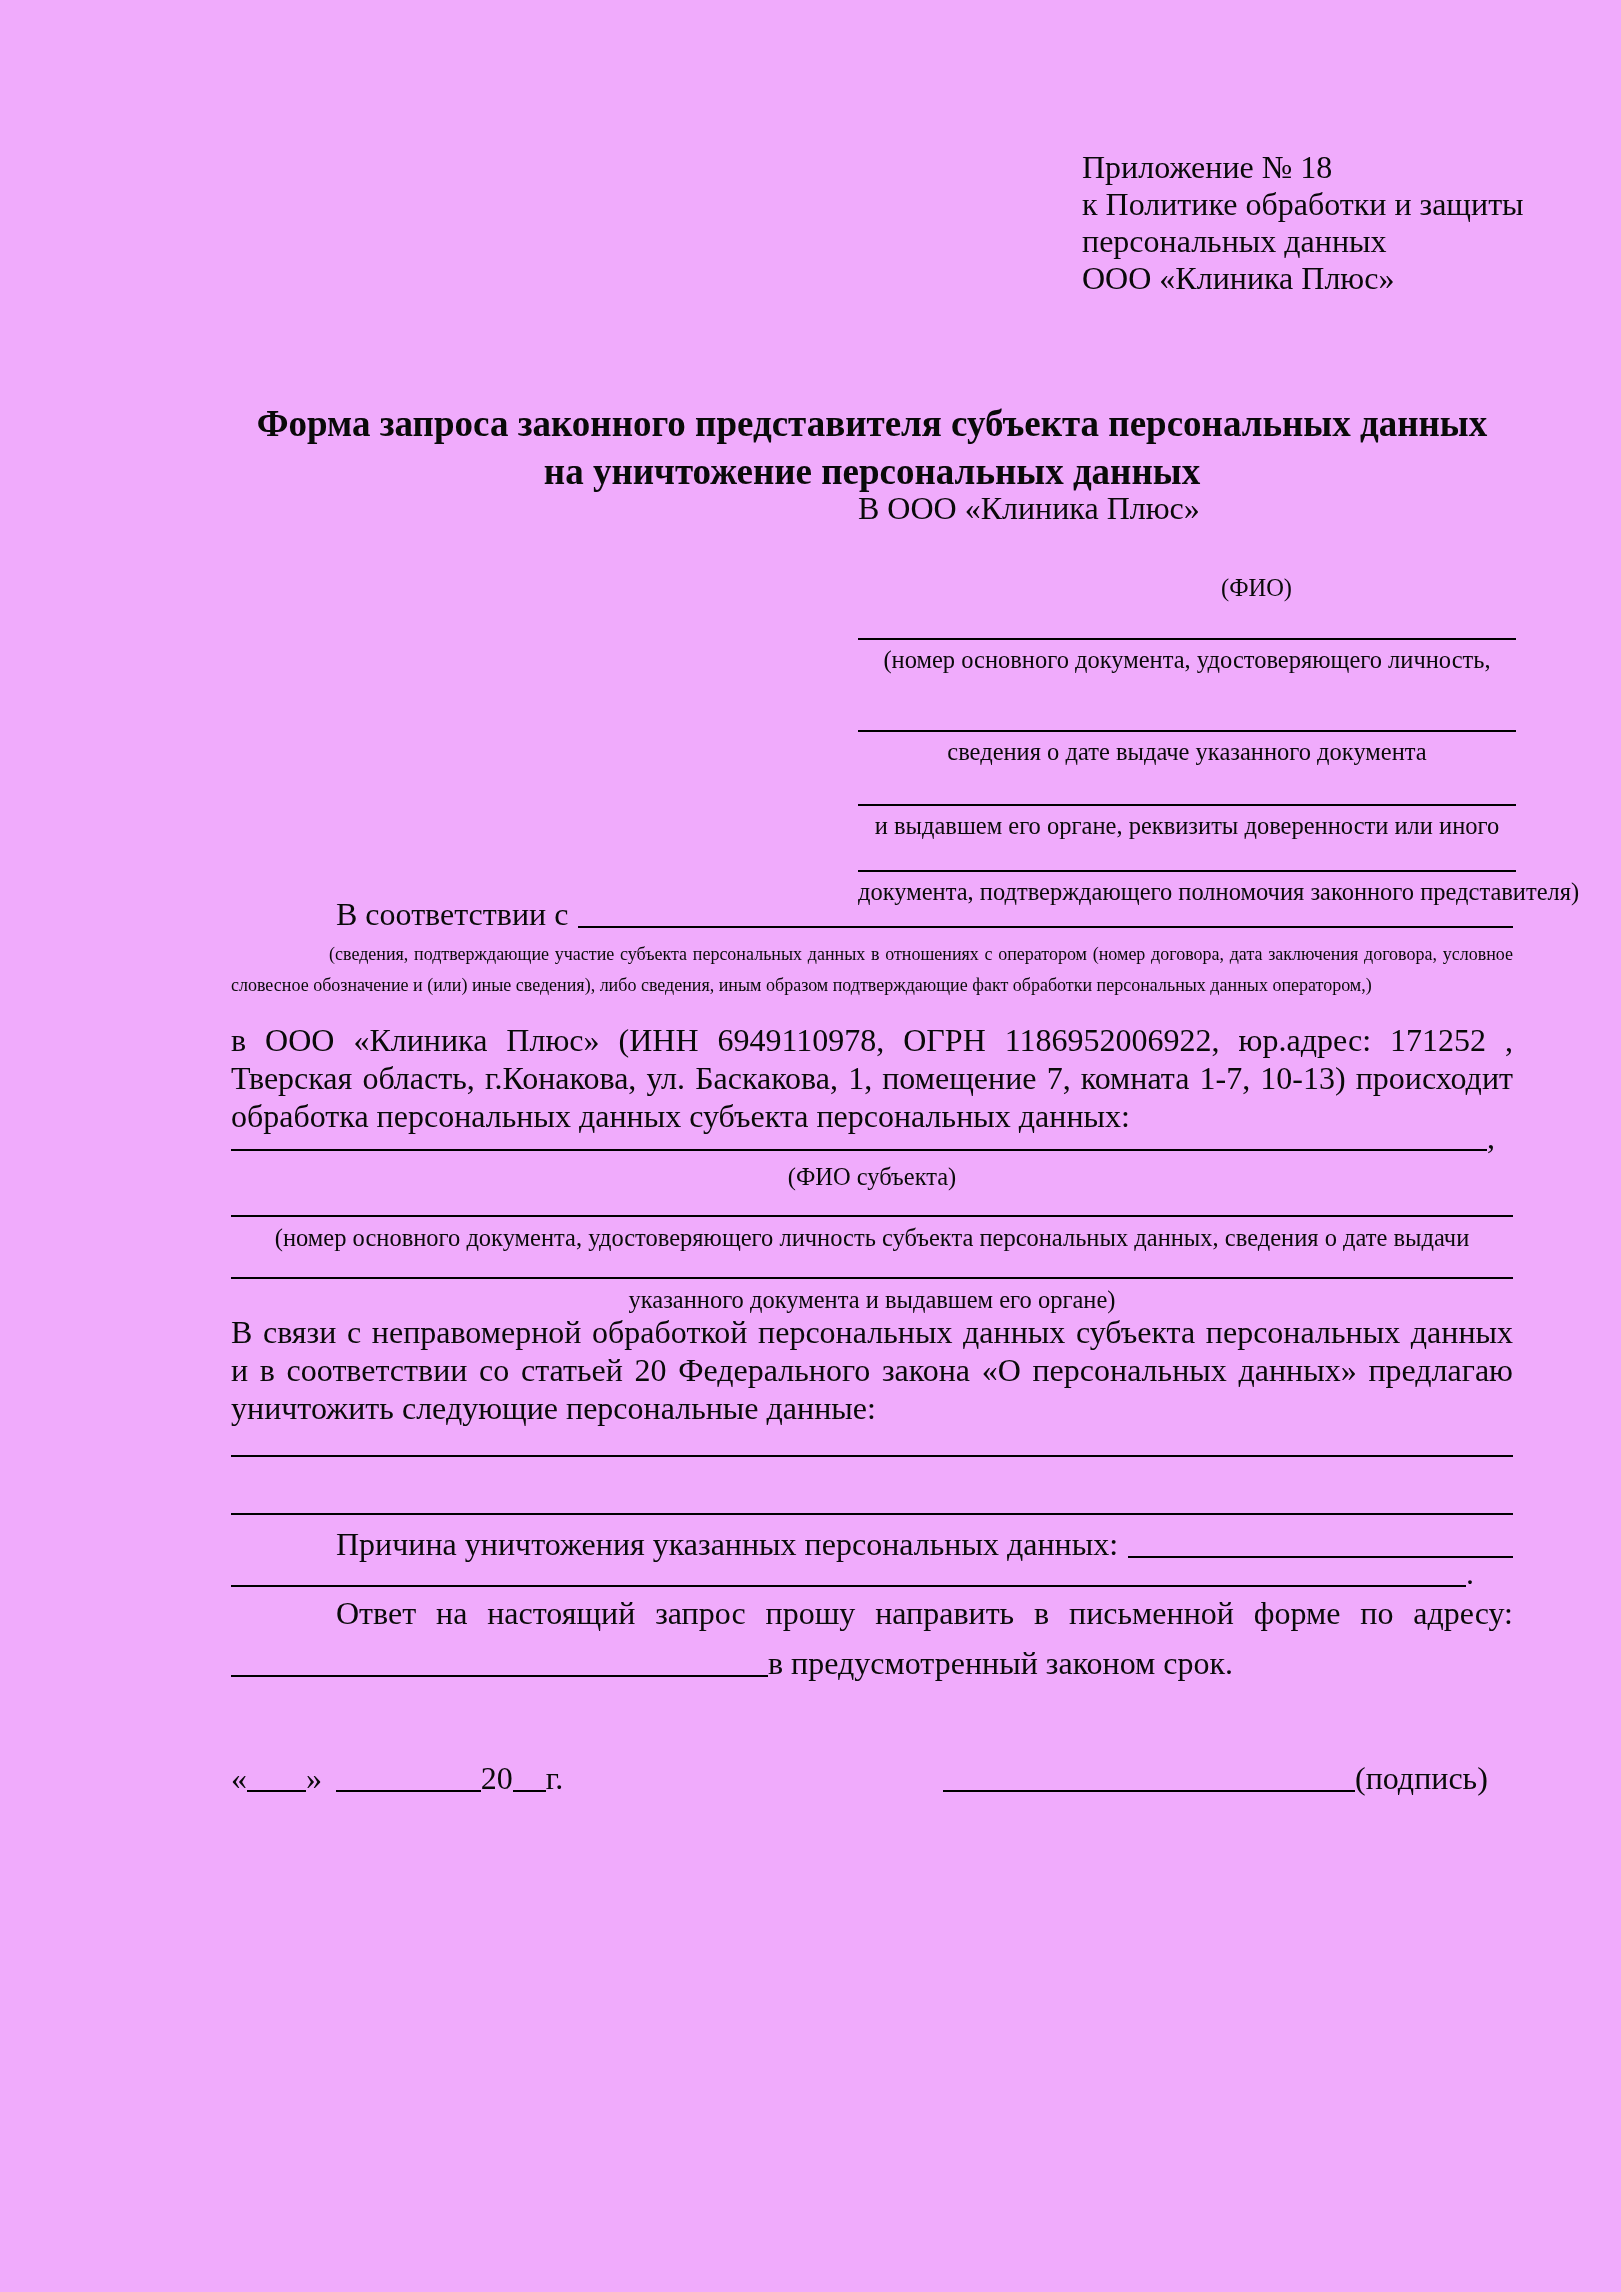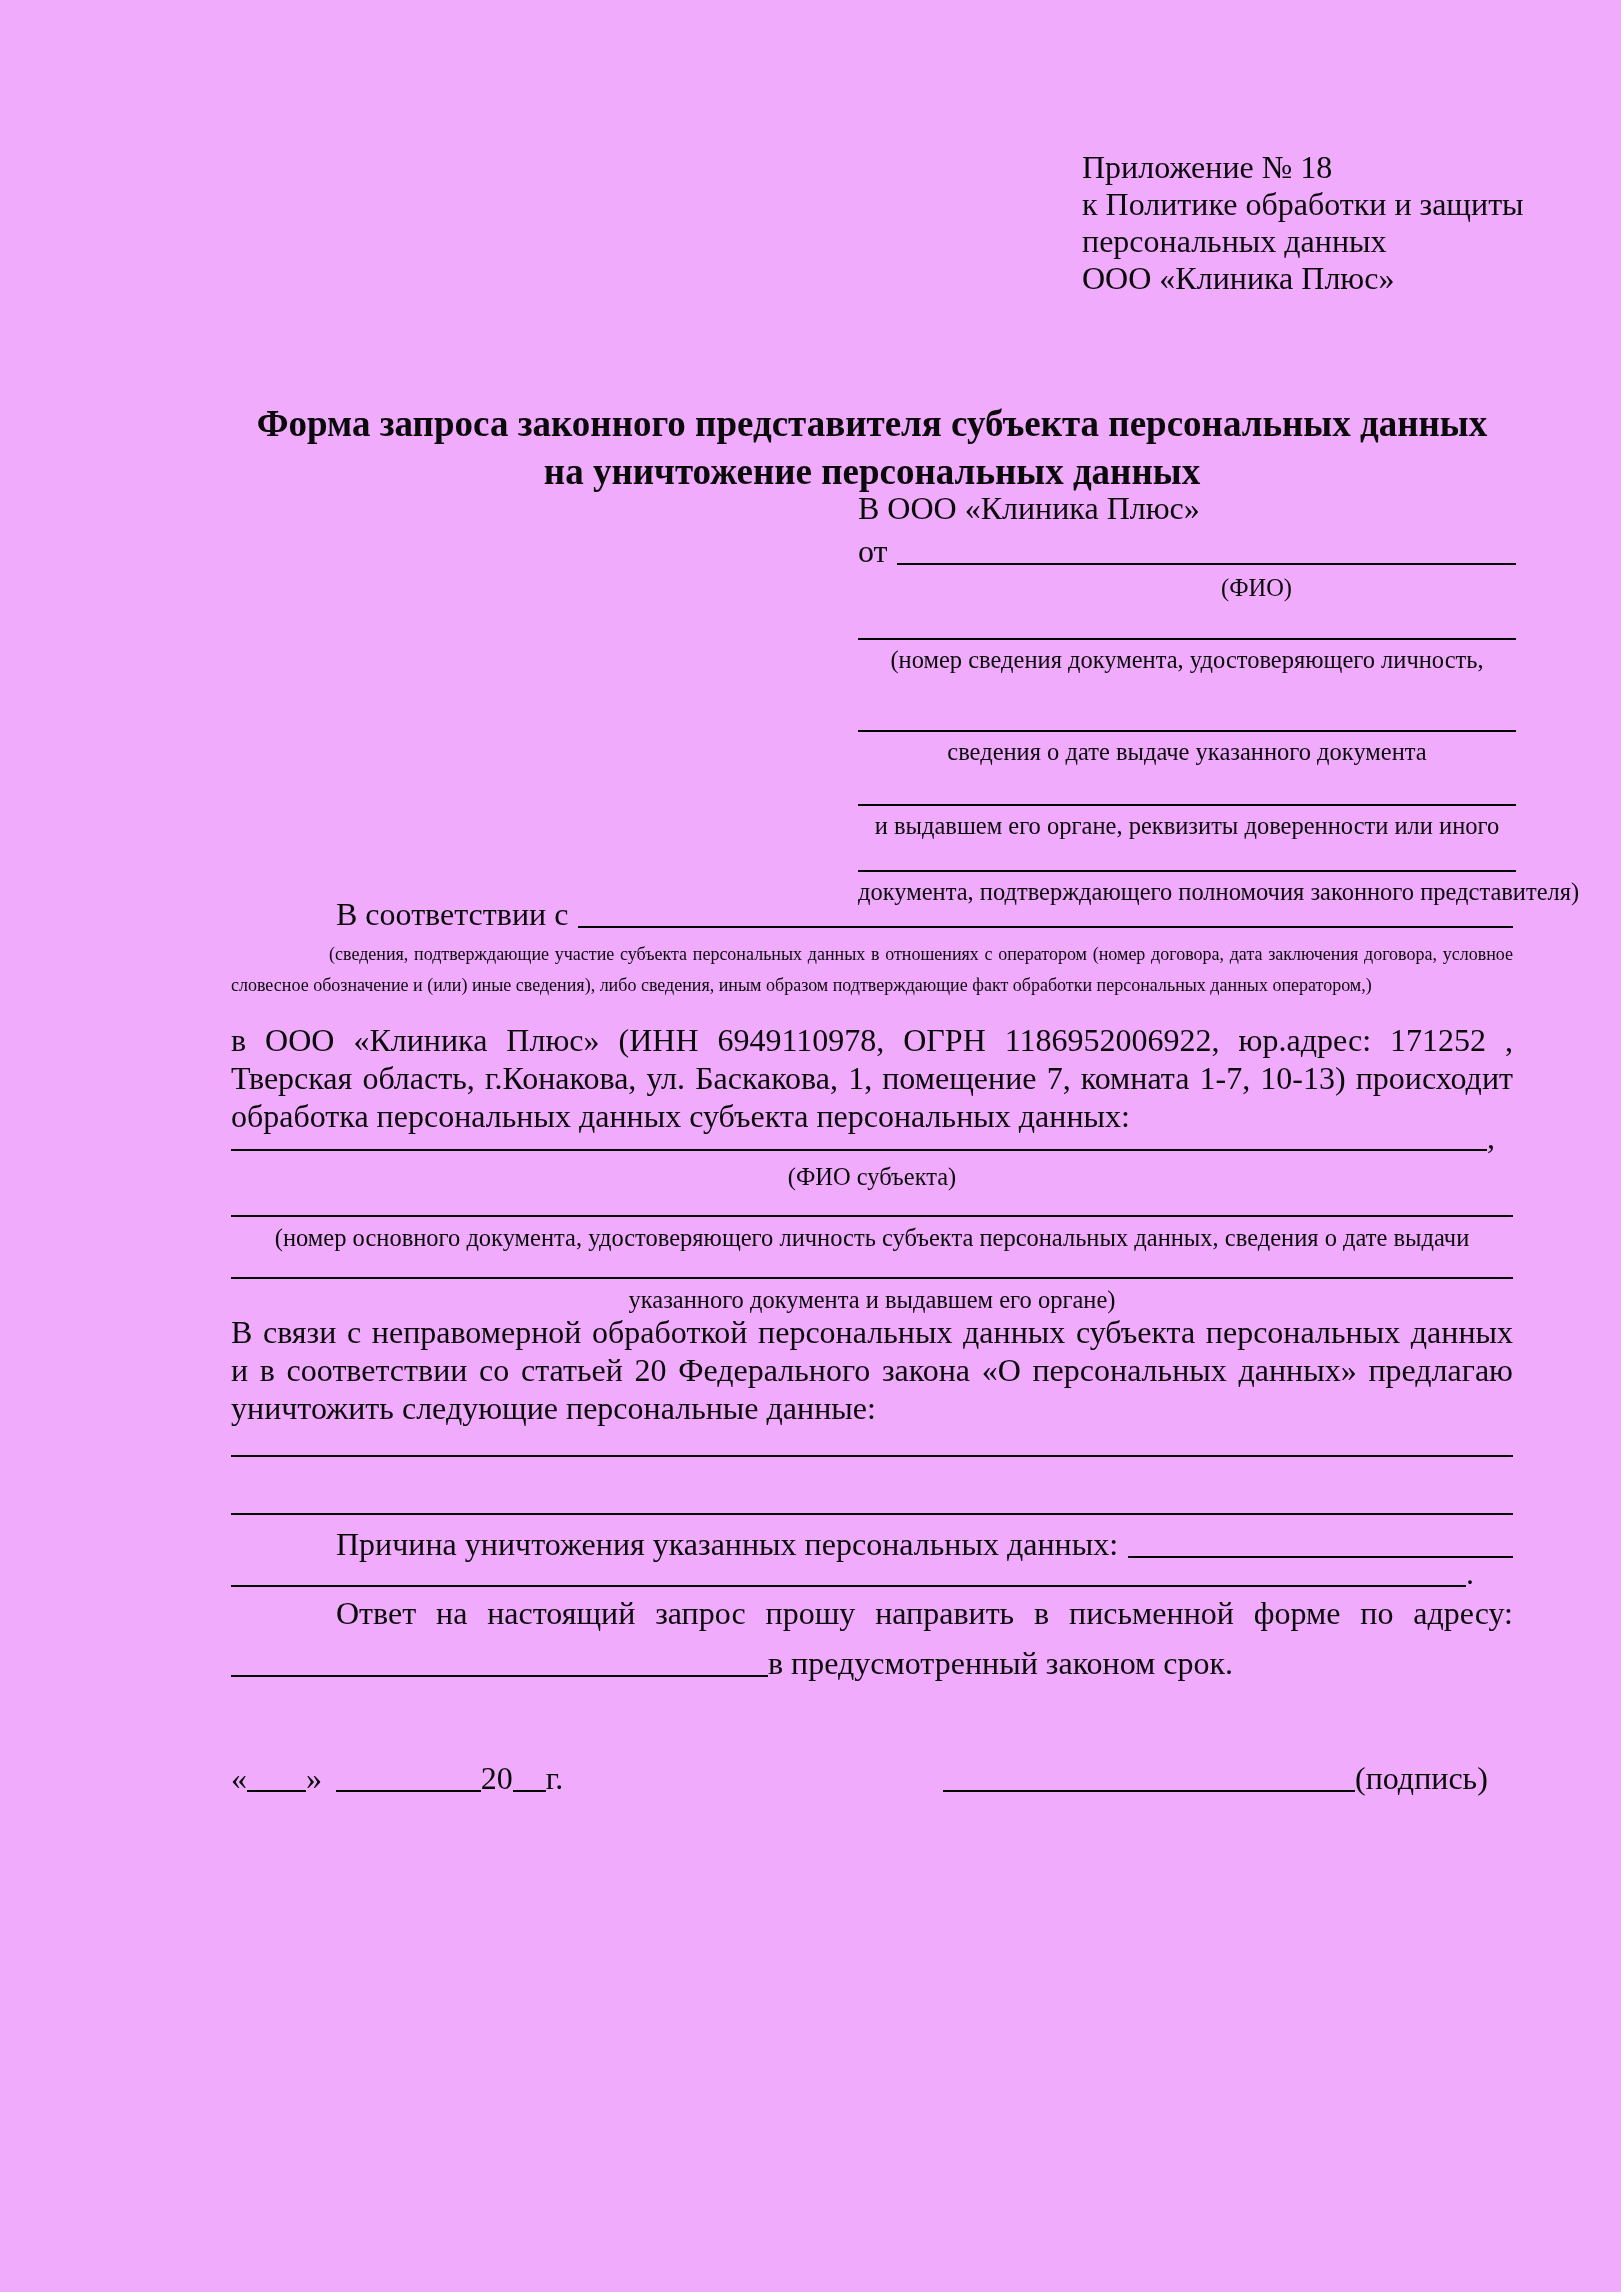--- a/index.html
+++ b/index.html
@@ -50,28 +50,24 @@
     <div>ООО «Клиника Плюс»</div>
   </div>
 
   <div class="abs title">
     <div>Форма запроса законного представителя субъекта персональных данных</div>
     <div>на уничтожение персональных данных</div>
   </div>
 
   <div class="abs to-line">В ООО «Клиника Плюс»</div>
 
-  <div class="abs row" style="left:858px; top:529px; width:658px; height:41px;">
-    <span class="lbl">от</span>
-    <span class="uline"></span>
-  </div>
   <div class="abs cap" style="left:948px; top:573px; width:617px;">(ФИО)</div>
 
   <div class="abs rule" style="left:858px; top:638px; width:658px;"></div>
-  <div class="abs cap" style="left:858px; top:645px; width:658px;">(номер сведения документа, удостоверяющего личность,</div>
+  <div class="abs cap" style="left:858px; top:645px; width:658px;">(номер основного документа, удостоверяющего личность,</div>
 
   <div class="abs rule" style="left:858px; top:730px; width:658px;"></div>
   <div class="abs cap" style="left:858px; top:737px; width:658px;">сведения о дате выдаче указанного документа</div>
 
   <div class="abs rule" style="left:858px; top:804px; width:658px;"></div>
   <div class="abs cap" style="left:858px; top:811px; width:658px;">и выдавшем его органе, реквизиты доверенности или иного</div>
 
   <div class="abs rule" style="left:858px; top:870px; width:658px;"></div>
   <div class="abs cap" style="left:858px; top:877px; width:658px;">документа, подтверждающего полномочия законного представителя)</div>
 

